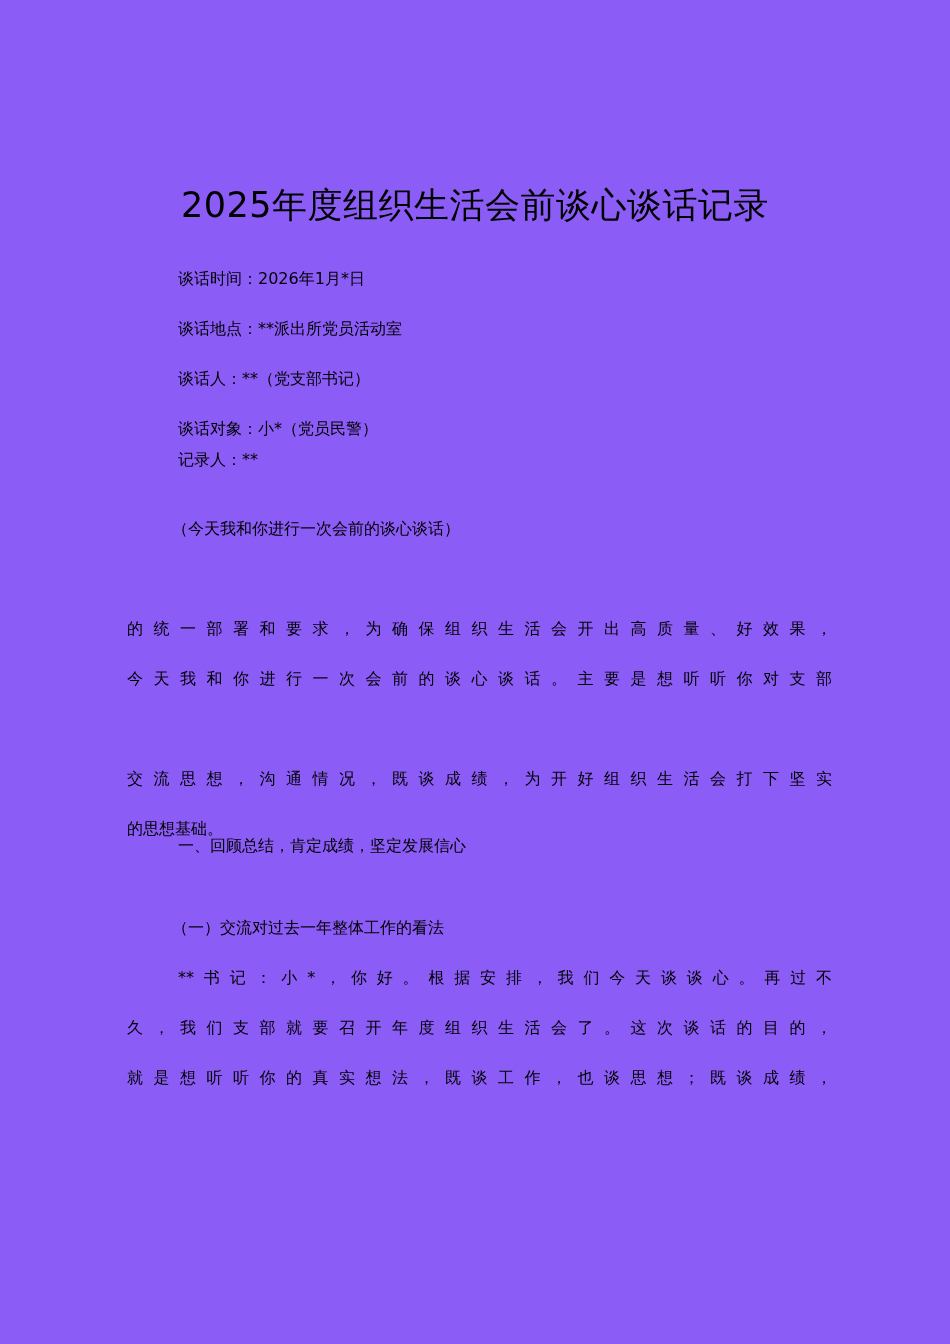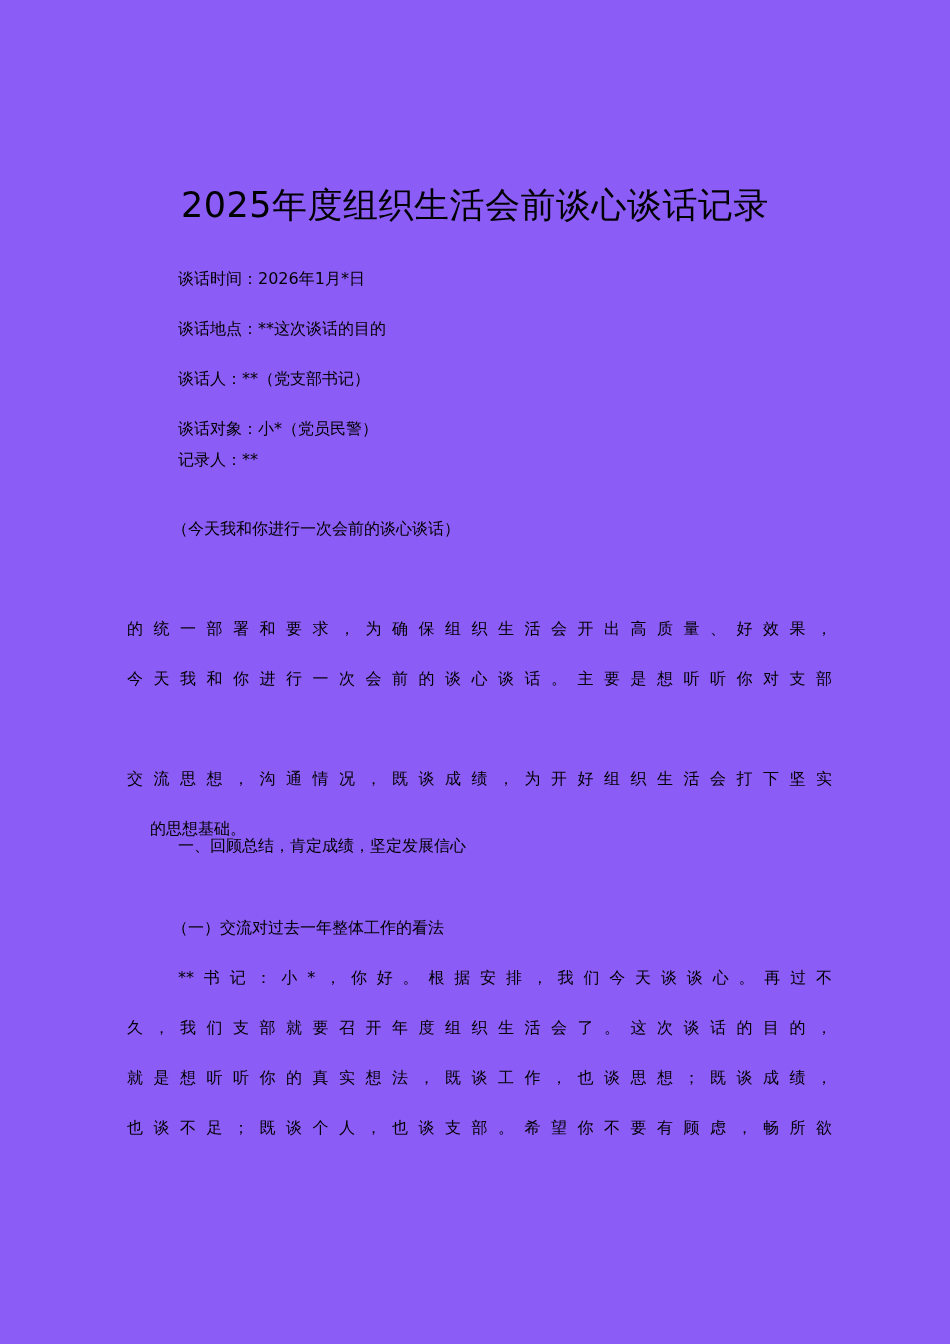--- a/index.html
+++ b/index.html
@@ -5,40 +5,39 @@
   html, body { margin: 0; padding: 0; background: #ffffff; }
   body { width: 950px; height: 1344px; position: relative; overflow: hidden;
          font-family: "DejaVu Sans", "Liberation Sans", sans-serif; color: #000; }
   .page { position: absolute; left: 0; top: 0; width: 950px; height: 1344px; background: #8b5cf6; }
   .title { position: absolute; left: 0; width: 950px; top: 183px; text-align: center;
            font-size: 35px; line-height: 44px; letter-spacing: 0.5px; }
   .line { position: absolute; font-size: 16px; line-height: 32px; white-space: nowrap; }
   .meta { left: 178px; }
   .body-text { left: 127px; width: 705px; text-align: justify; text-align-last: justify; }
   .indent { left: 178px; }
-  .last { text-align-last: left; margin-left: 23px; }
+  .last { text-align-last: left; }
 </style>
 </head>
 <body>
 
 <div class="page">
   <div class="title">2025年度组织生活会前谈心谈话记录</div>
 
   <div class="line meta" style="top:263px">谈话时间：2026年1月*日</div>
-  <div class="line meta" style="top:313px">谈话地点：**这次谈话的目的</div>
+  <div class="line meta" style="top:313px">谈话地点：**派出所党员活动室</div>
   <div class="line meta" style="top:363px">谈话人：**（党支部书记）</div>
   <div class="line meta" style="top:413px">谈话对象：小*（党员民警）</div>
   <div class="line meta" style="top:444px">记录人：**</div>
   <div class="line meta" style="top:513px; left:172px">（今天我和你进行一次会前的谈心谈话）</div>
 
   <div class="line body-text" style="top:613px">的统一部署和要求，为确保组织生活会开出高质量、好效果，</div>
   <div class="line body-text" style="top:663px">今天我和你进行一次会前的谈心谈话。主要是想听听你对支部</div>
   <div class="line body-text" style="top:763px">交流思想，沟通情况，既谈成绩，为开好组织生活会打下坚实</div>
   <div class="line body-text last" style="top:813px">的思想基础。</div>
 
   <div class="line indent" style="top:830px">一、回顾总结，肯定成绩，坚定发展信心</div>
   <div class="line" style="top:912px; left:172px">（一）交流对过去一年整体工作的看法</div>
 
   <div class="line indent" style="top:962px; width:654px; text-align:justify; text-align-last:justify">**书记：小*，你好。根据安排，我们今天谈谈心。再过不</div>
   <div class="line body-text" style="top:1012px">久，我们支部就要召开年度组织生活会了。这次谈话的目的，</div>
   <div class="line body-text" style="top:1062px">就是想听听你的真实想法，既谈工作，也谈思想；既谈成绩，</div>
-  <div class="line body-text" style="top:1112px">也谈不足；既谈个人，也谈支部。希望你不要有顾虑，畅所欲</div>
 </div>
 
 </body></html>

